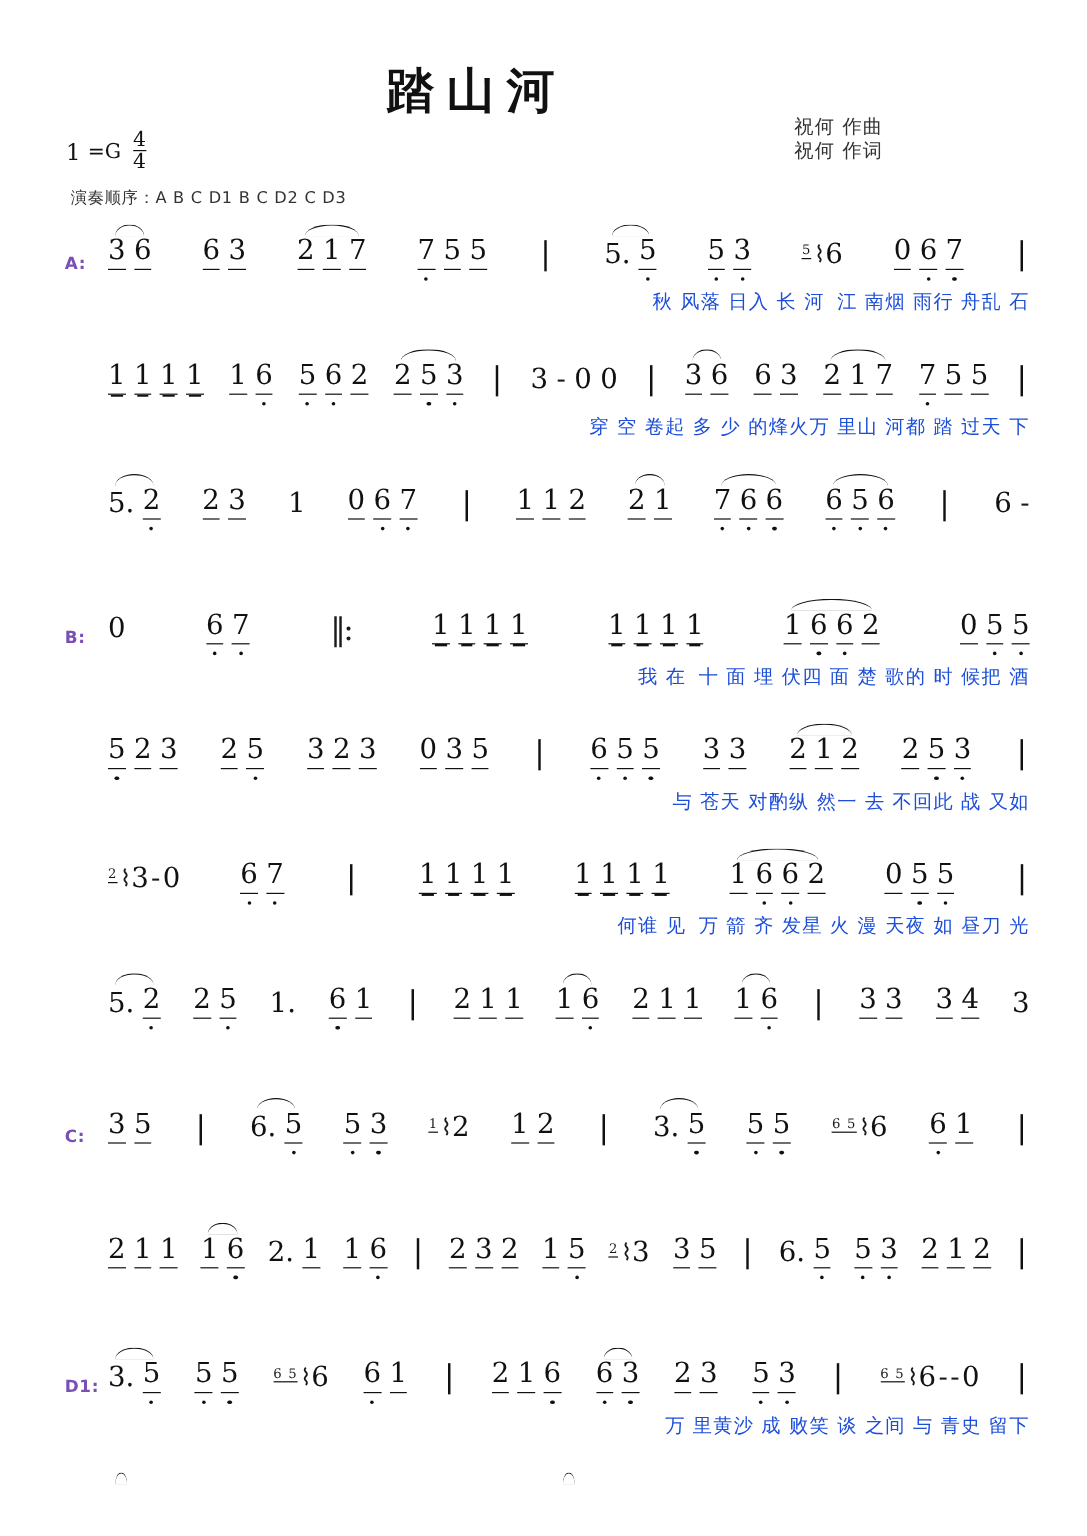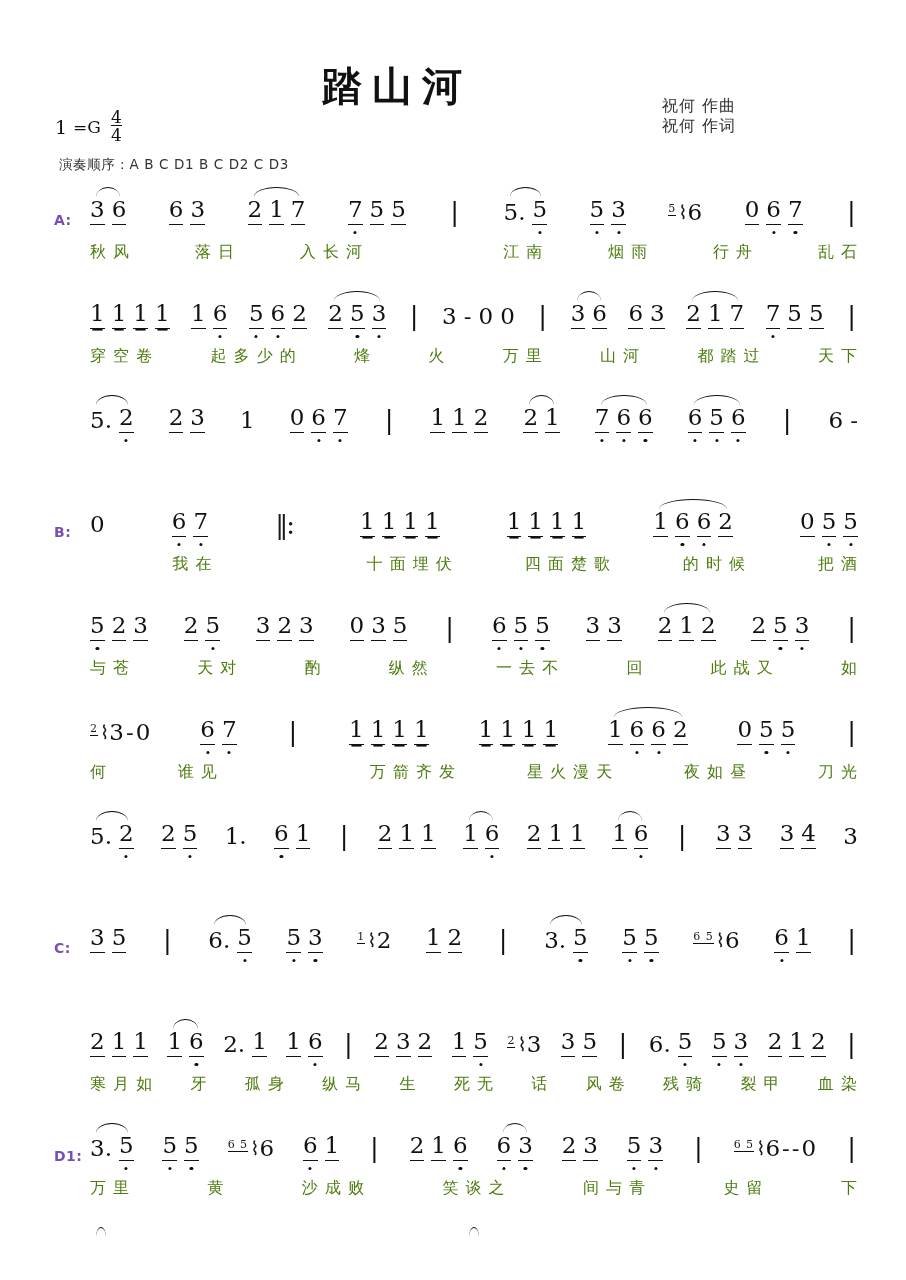--- a/index.html
+++ b/index.html
@@ -12,21 +12,21 @@
     height: 1280px;
     position: relative;
     font-family: "Liberation Serif", serif;
     color: #1a1a1a;
     overflow: hidden;
   }
   .sheet {
     position: relative;
     width: 794px;
     height: 1280px;
-    padding: 11px;
+    padding: 0;
     box-sizing: border-box;
   }
 
   
   .title {
     text-align: center;
     font-family: "DejaVu Sans", sans-serif;
     font-weight: bold;
     font-size: 40px;
     letter-spacing: 10px;
@@ -116,26 +116,26 @@
     justify-content: space-between;
     padding: 0 8px 0 38px;
     box-sizing: border-box;
   }
   .lyrics {
     position: absolute;
     left: 0; right: 0;
     top: 52px;
     display: flex;
     align-items: flex-start;
-    justify-content: space-between;
+    justify-content: flex-end;
     padding: 0 8px 0 38px;
     box-sizing: border-box;
     font-family: "DejaVu Sans", sans-serif;
     font-size: 16px;
-    color: #4d7c0f;
+    color: #1d4ed8;
     letter-spacing: 1px;
   }
   .grp {
     display: flex;
     align-items: flex-end;
     gap: 7px;
     position: relative;
   }
   .lgrp {
     display: flex;
@@ -731,33 +731,20 @@
               <span class="n b1 dn">5</span>
               <span class="n b1 dn">3</span>
             </span>
           <span class="grp">
               <span class="n b1">2</span>
               <span class="n b1">1</span>
               <span class="n b1">2</span>
             </span>
           <span class="bar">|</span>
         </div>
-        <div class="lyrics">
-          <span class="lgrp">寒 月 如</span>
-            <span class="lgrp">牙</span>
-            <span class="lgrp">孤 身</span>
-            <span class="lgrp">纵 马</span>
-          <span class="lgrp">生</span>
-            <span class="lgrp">死 无</span>
-            <span class="lgrp">话</span>
-            <span class="lgrp">风 卷</span>
-          <span class="lgrp">残 骑</span>
-            <span class="lgrp">裂 甲</span>
-            <span class="lgrp">血 染</span>
-        </div>
       </div>
     </div>
 
     <div class="system">
       <div class="sec-label">D1:</div>
       <div class="row">
         <div class="notes">
           <span class="grp">
               <span class="slur"></span>
               <span class="n">3.</span>

